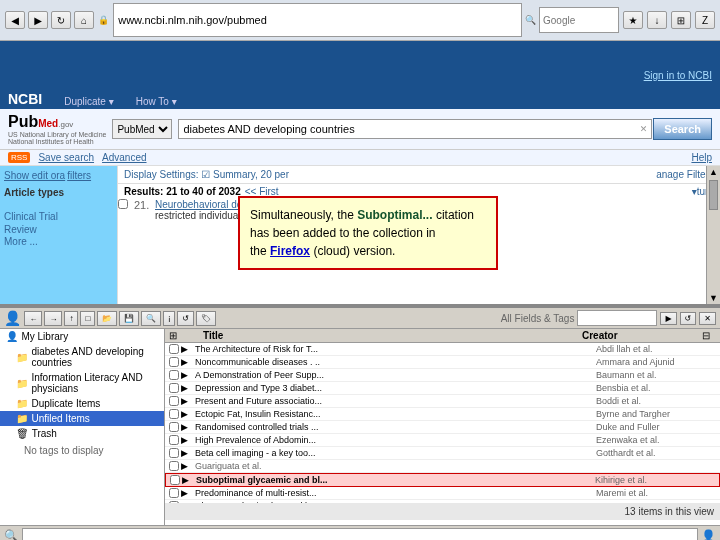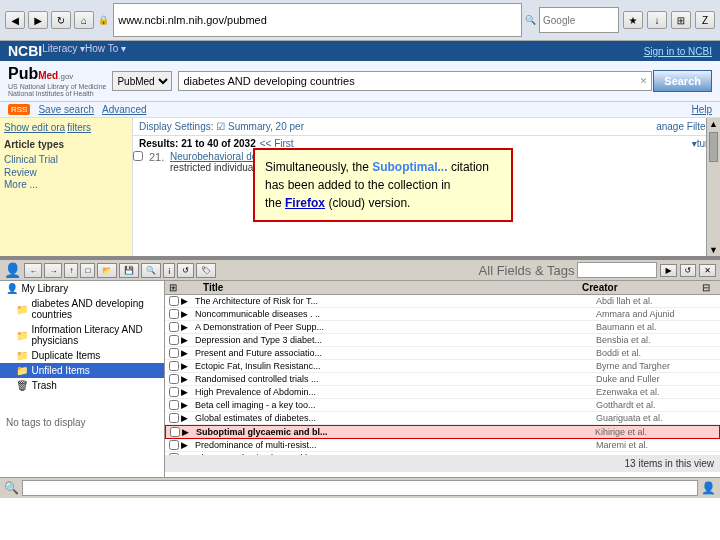--- a/index.html
+++ b/index.html
@@ -23,24 +23,24 @@
     .pubmed-logo { display: flex; align-items: flex-end; gap: 2px; }
     .db-select { font-size: 10px; border: 1px solid #999; height: 20px; }
     .search-input { flex: 1; height: 20px; font-size: 11px; border: 1px solid #999; padding: 0 4px; }
     .clear-btn { font-size: 9px; color: #999; cursor: pointer; margin-left: -18px; }
     .search-btn { background: linear-gradient(#e8f0ff, #6699cc); color: white; border: 1px solid #336699; font-size: 11px; padding: 2px 10px; cursor: pointer; height: 22px; font-weight: bold; }
     .search-links { display: flex; gap: 8px; padding: 2px 8px; font-size: 10px; background: #f0f5ff; border-bottom: 1px solid #ddd; }
     .rss-badge { background: #f60; color: white; font-size: 8px; padding: 1px 3px; border-radius: 2px; }
     .search-link { color: #336699; text-decoration: underline; cursor: pointer; }
 
     
-    .left-sidebar { width: 133px; border-right: 1px solid #ddd; padding: 4px; font-size: 10px; background: #fef9c3; }
+    .left-sidebar { width: 118px; border-right: 1px solid #ddd; padding: 4px; font-size: 10px; background: #7dd3fc; }
     .sidebar-link { color: #336699; text-decoration: underline; cursor: pointer; font-size: 10px; }
     .sidebar-section { margin-top: 6px; }
-    .sidebar-title { font-weight: bold; color: #333; font-size: 10px; margin-bottom: 3px; }
+    .sidebar-title { font-weight: bold; color: #333; font-size: 10px; margin-bottom: 12px; }
     .sidebar-item { color: #336699; cursor: pointer; padding: 1px 0; font-size: 10px; }
     .more-link { color: #336699; font-size: 10px; cursor: pointer; }
 
     
     .results-area { flex: 1; overflow: hidden; position: relative; }
     .results-header { padding: 3px 6px; border-bottom: 1px solid #ddd; display: flex; align-items: center; gap: 4px; font-size: 10px; }
     .display-settings { color: #336699; font-size: 10px; }
     .results-nav { display: flex; align-items: center; gap: 3px; font-size: 10px; }
     .prev-btn { color: #336699; font-size: 10px; cursor: pointer; }
     .manage-filters { color: #336699; font-size: 10px; cursor: pointer; }
@@ -113,23 +113,23 @@
       <input class="google-input" placeholder="Google" style="">
     </div>
     <button class="nav-btn">★</button>
     <button class="nav-btn">↓</button>
     <button class="nav-btn">⊞</button>
     <button class="nav-btn">Z</button>
   </div>
 </div>
 
 <div class="ncbi-header">
-  <div style="display:flex;align-items:flex-start;gap:0;">
+  <div style="display:flex;align-items:flex-end;gap:22px;margin-top:48px;">
     <span style="font-size:14px;font-weight:bold;color:white;">NCBI</span>
-    <span style="font-size:10px;color:#cce;cursor:pointer;">Literacy ▾</span>
+    <span style="font-size:10px;color:#cce;cursor:pointer;">Duplicate ▾</span>
     <span style="font-size:10px;color:#cce;cursor:pointer;">How To ▾</span>
   </div>
   <span style="font-size:10px;color:#adf;cursor:pointer;text-decoration:underline;">Sign in to NCBI</span>
 </div>
 
 <div class="pubmed-bar">
   <div class="pubmed-logo">
     <div>
       <span style="color:#000000;font-size:16px;font-weight:bold;">Pub</span><span style="color:#cc0000;font-size:10px;font-weight:bold;">Med</span><span style="color:#666;font-size:8px;">.gov</span>
       <div>
@@ -194,21 +194,21 @@
         <div>
           <div style="color:#336699;text-decoration:underline;cursor:pointer;font-size:10px;">Neurobehavioral determinants of r</div>
           <div style="font-size:10px;color:#333;">restricted individuals.</div>
         </div>
       </div>
     </div>
 
     <div class="tooltip-popup">
       <span>Simultaneously, the</span>
       <span style="display:inline;"> </span>
-      <span style="color:#3b82f6;font-weight:bold;">Suboptimal...</span>
+      <span style="color:#14532d;font-weight:bold;">Suboptimal...</span>
       <span> </span>
       <span>citation has been added to the collection in</span>
       <br>
       <span>the</span>
       <span> </span>
       <span style="color:#0000cc;font-weight:bold;text-decoration:underline;">Firefox</span>
       <span> </span>
       <span>(cloud) version.</span>
     </div>
 
@@ -229,21 +229,21 @@
       <button class="ref-toolbar-btn">→</button>
       <button class="ref-toolbar-btn">↑</button>
       <button class="ref-toolbar-btn">□</button>
       <button class="ref-toolbar-btn">📂</button>
       <button class="ref-toolbar-btn">💾</button>
       <button class="ref-toolbar-btn">🔍</button>
       <button class="ref-toolbar-btn">ℹ</button>
       <button class="ref-toolbar-btn">↺</button>
       <button class="ref-toolbar-btn">🏷</button>
     </div>
-    <span style="font-size:13px;color:#666;">All Fields &amp; Tags</span>
+    <span style="font-size:10px;color:#666;">All Fields &amp; Tags</span>
     <input type="text" style="width: 80px; height: 16px; font-size: 9px; border: 1px solid rgb(153, 153, 153);">
     <button class="ref-toolbar-btn">▶</button>
     <button class="ref-toolbar-btn">↺</button>
     <button class="ref-toolbar-btn">✕</button>
   </div>
 
   <div class="ref-content">
 
     <div class="ref-sidebar scroll-area">
       <div class="ref-sidebar-item">
@@ -264,21 +264,21 @@
       </div>
       <div class="ref-sidebar-item active" style="padding-left:16px;">
         <span>📁</span>
         <span>Unfiled Items</span>
       </div>
       <div class="ref-sidebar-item" style="padding-left:16px;">
         <span>🗑</span>
         <span>Trash</span>
       </div>
 
-      <div style="margin-top:20px;padding:4px 6px;">
+      <div style="padding:4px 24px;">
         <div style="font-size:10px;color:#666;">No tags to display</div>
       </div>
     </div>
 
     <div class="ref-main">
       <div class="ref-list-header">
         <span style="width:34px;">⊞</span>
         <span class="ref-col-title">Title</span>
         <span class="ref-col-creator">Creator</span>
         <span style="width:14px;">⊟</span>
@@ -334,21 +334,20 @@
         </div>
         <div class="ref-row">
           <input type="checkbox" style="width: 10px; height: 10px; margin-right: 2px;">
           <span class="ref-row-icon">▶</span>
           <span class="ref-row-title">Beta cell imaging - a key too...</span>
           <span class="ref-row-creator">Gotthardt et al.</span>
         </div>
         <div class="ref-row">
           <input type="checkbox" style="width: 10px; height: 10px; margin-right: 2px;">
           <span class="ref-row-icon">▶</span>
-          <span class="ref-row-title">Global estimates of diabetes...</span>
           <span class="ref-row-creator">Guariguata et al.</span>
         </div>
         <div class="ref-row highlighted">
           <input type="checkbox" style="width: 10px; height: 10px; margin-right: 2px;">
           <span class="ref-row-icon">▶</span>
           <span class="ref-row-title" style="font-weight:bold;">Suboptimal glycaemic and bl...</span>
           <span class="ref-row-creator">Kihirige et al.</span>
         </div>
         <div class="ref-row">
           <input type="checkbox" style="width: 10px; height: 10px; margin-right: 2px;">

